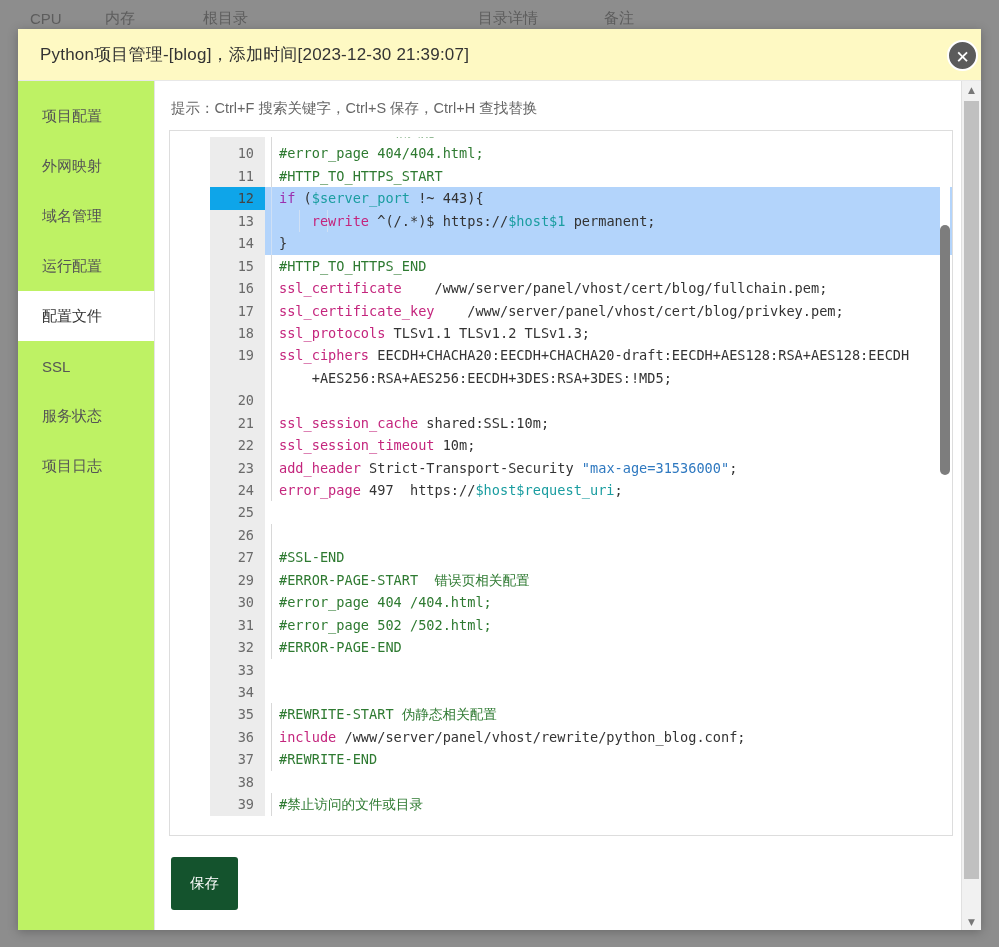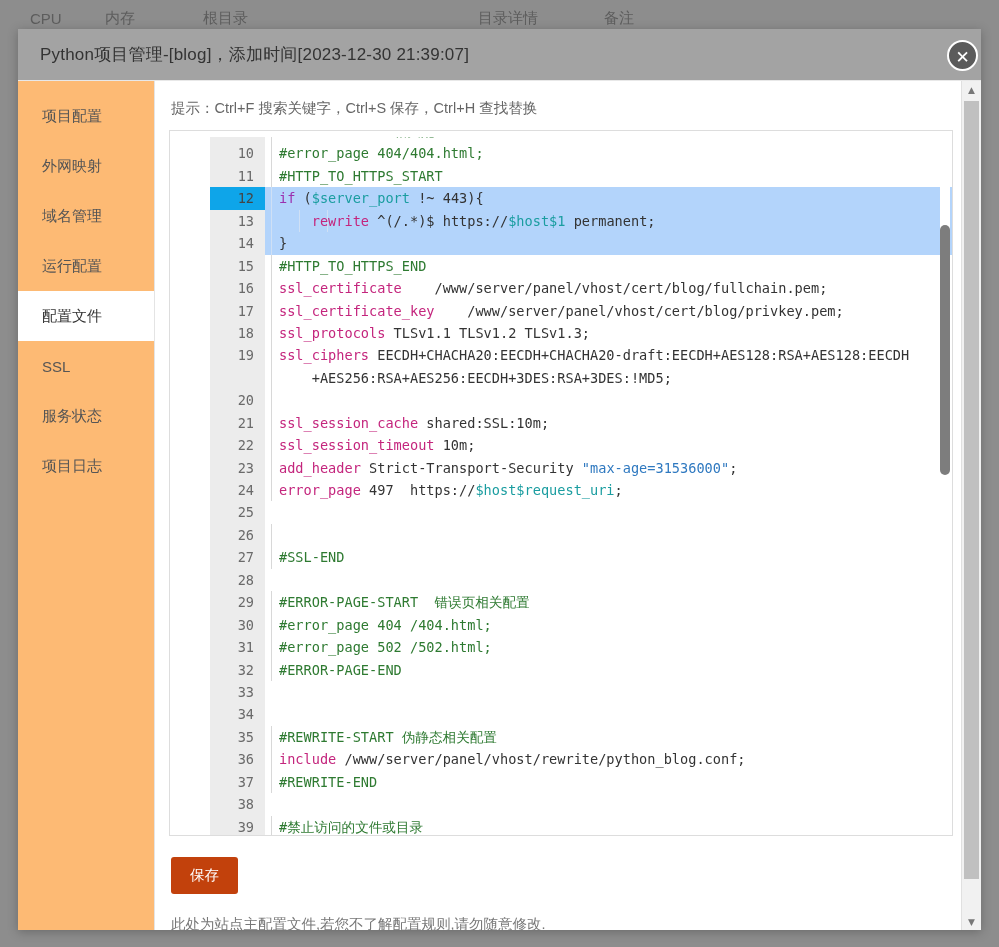--- a/index.html
+++ b/index.html
@@ -35,21 +35,21 @@
     left: 18px;
     top: 29px;
     width: 963px;
     height: 901px;
     background: #ffffff;
     box-shadow: 0 2px 10px rgba(0,0,0,.25);
     overflow: hidden;
   }
   #modal-title {
     height: 52px;
-    background: #a3a3a3;
+    background: #fef9c3;
     border-bottom: 1px solid #e8e8e8;
     display: flex;
     align-items: center;
     padding-left: 22px;
     box-sizing: border-box;
     font-size: 17px;
     color: #333;
     letter-spacing: .2px;
   }
   #close-btn {
@@ -74,21 +74,21 @@
   #modal-body {
     display: flex;
     height: 849px;
     position: relative;
   }
 
   
   #sidebar {
     width: 137px;
     flex: 0 0 137px;
-    background: #fdba74;
+    background: #bef264;
     padding-top: 10px;
     box-sizing: border-box;
     border-right: 1px solid #e4e4e4;
   }
   .side-item {
     height: 50px;
     display: flex;
     align-items: center;
     padding-left: 24px;
     box-sizing: border-box;
@@ -207,24 +207,24 @@
     left: 0; right: 0; top: 0;
     height: 6px;
     background: #fff;
     z-index: 4;
   }
 
   
   #save-btn {
     margin: 21px 0 0 2px;
     display: inline-block;
-    background: #c2410c;
+    background: #14532d;
     color: #fff;
     font-size: 14.5px;
-    padding: 9px 19px;
+    padding: 17px 19px;
     border: none;
     border-radius: 3px;
     cursor: pointer;
     font-family: "Liberation Sans", sans-serif;
   }
   #footnote {
     margin: 21px 0 0 2px;
     font-size: 14.5px;
     color: #777;
     white-space: nowrap;
@@ -336,21 +336,20 @@
             <div class="code-row tall"><div class="gutter">19</div><div class="codecell"><div class="guide g1"></div><span class="txt"><span class="c-dir">ssl_ciphers</span><span class="c-plain"> EECDH+CHACHA20:EECDH+CHACHA20-draft:EECDH+AES128:RSA+AES128:EECDH</span><span class="c-plain">
     +AES256:RSA+AES256:EECDH+3DES:RSA+3DES:!MD5;</span></span></div></div>
             <div class="code-row"><div class="gutter">20</div><div class="codecell"><div class="guide g1"></div></div></div>
             <div class="code-row"><div class="gutter">21</div><div class="codecell"><div class="guide g1"></div><span class="txt"><span class="c-dir">ssl_session_cache</span><span class="c-plain"> shared:SSL:10m;</span></span></div></div>
             <div class="code-row"><div class="gutter">22</div><div class="codecell"><div class="guide g1"></div><span class="txt"><span class="c-dir">ssl_session_timeout</span><span class="c-plain"> 10m;</span></span></div></div>
             <div class="code-row"><div class="gutter">23</div><div class="codecell"><div class="guide g1"></div><span class="txt"><span class="c-dir">add_header</span><span class="c-plain"> Strict-Transport-Security </span><span class="c-str">"max-age=31536000"</span><span class="c-plain">;</span></span></div></div>
             <div class="code-row"><div class="gutter">24</div><div class="codecell"><div class="guide g1"></div><span class="txt"><span class="c-dir">error_page</span><span class="c-plain"> 497  https://</span><span class="c-var">$host$request_uri</span><span class="c-plain">;</span></span></div></div>
             <div class="code-row"><div class="gutter">25</div><div class="codecell"><span class="txt"></span></div></div>
             <div class="code-row"><div class="gutter">26</div><div class="codecell"><div class="guide g1"></div><span class="txt"></span></div></div>
             <div class="code-row"><div class="gutter">27</div><div class="codecell"><div class="guide g1"></div><span class="txt"><span class="c-comment">#SSL-END</span></span></div></div>
-            <div class="code-row"><div class="gutter">28</div><div class="codecell"><span class="txt"></span></div></div>
             <div class="code-row"><div class="gutter">29</div><div class="codecell"><div class="guide g1"></div><span class="txt"><span class="c-comment">#ERROR-PAGE-START  错误页相关配置</span></span></div></div>
             <div class="code-row"><div class="gutter">30</div><div class="codecell"><div class="guide g1"></div><span class="txt"><span class="c-comment">#error_page 404 /404.html;</span></span></div></div>
             <div class="code-row"><div class="gutter">31</div><div class="codecell"><div class="guide g1"></div><span class="txt"><span class="c-comment">#error_page 502 /502.html;</span></span></div></div>
             <div class="code-row"><div class="gutter">32</div><div class="codecell"><div class="guide g1"></div><span class="txt"><span class="c-comment">#ERROR-PAGE-END</span></span></div></div>
             <div class="code-row"><div class="gutter">33</div><div class="codecell"><span class="txt"></span></div></div>
             <div class="code-row"><div class="gutter">34</div><div class="codecell"><span class="txt"></span></div></div>
             <div class="code-row"><div class="gutter">35</div><div class="codecell"><div class="guide g1"></div><span class="txt"><span class="c-comment">#REWRITE-START 伪静态相关配置</span></span></div></div>
             <div class="code-row"><div class="gutter">36</div><div class="codecell"><div class="guide g1"></div><span class="txt"><span class="c-dir">include</span><span class="c-plain"> /www/server/panel/vhost/rewrite/python_blog.conf;</span></span></div></div>
             <div class="code-row"><div class="gutter">37</div><div class="codecell"><div class="guide g1"></div><span class="txt"><span class="c-comment">#REWRITE-END</span></span></div></div>
             <div class="code-row"><div class="gutter">38</div><div class="codecell"><span class="txt"></span></div></div>

